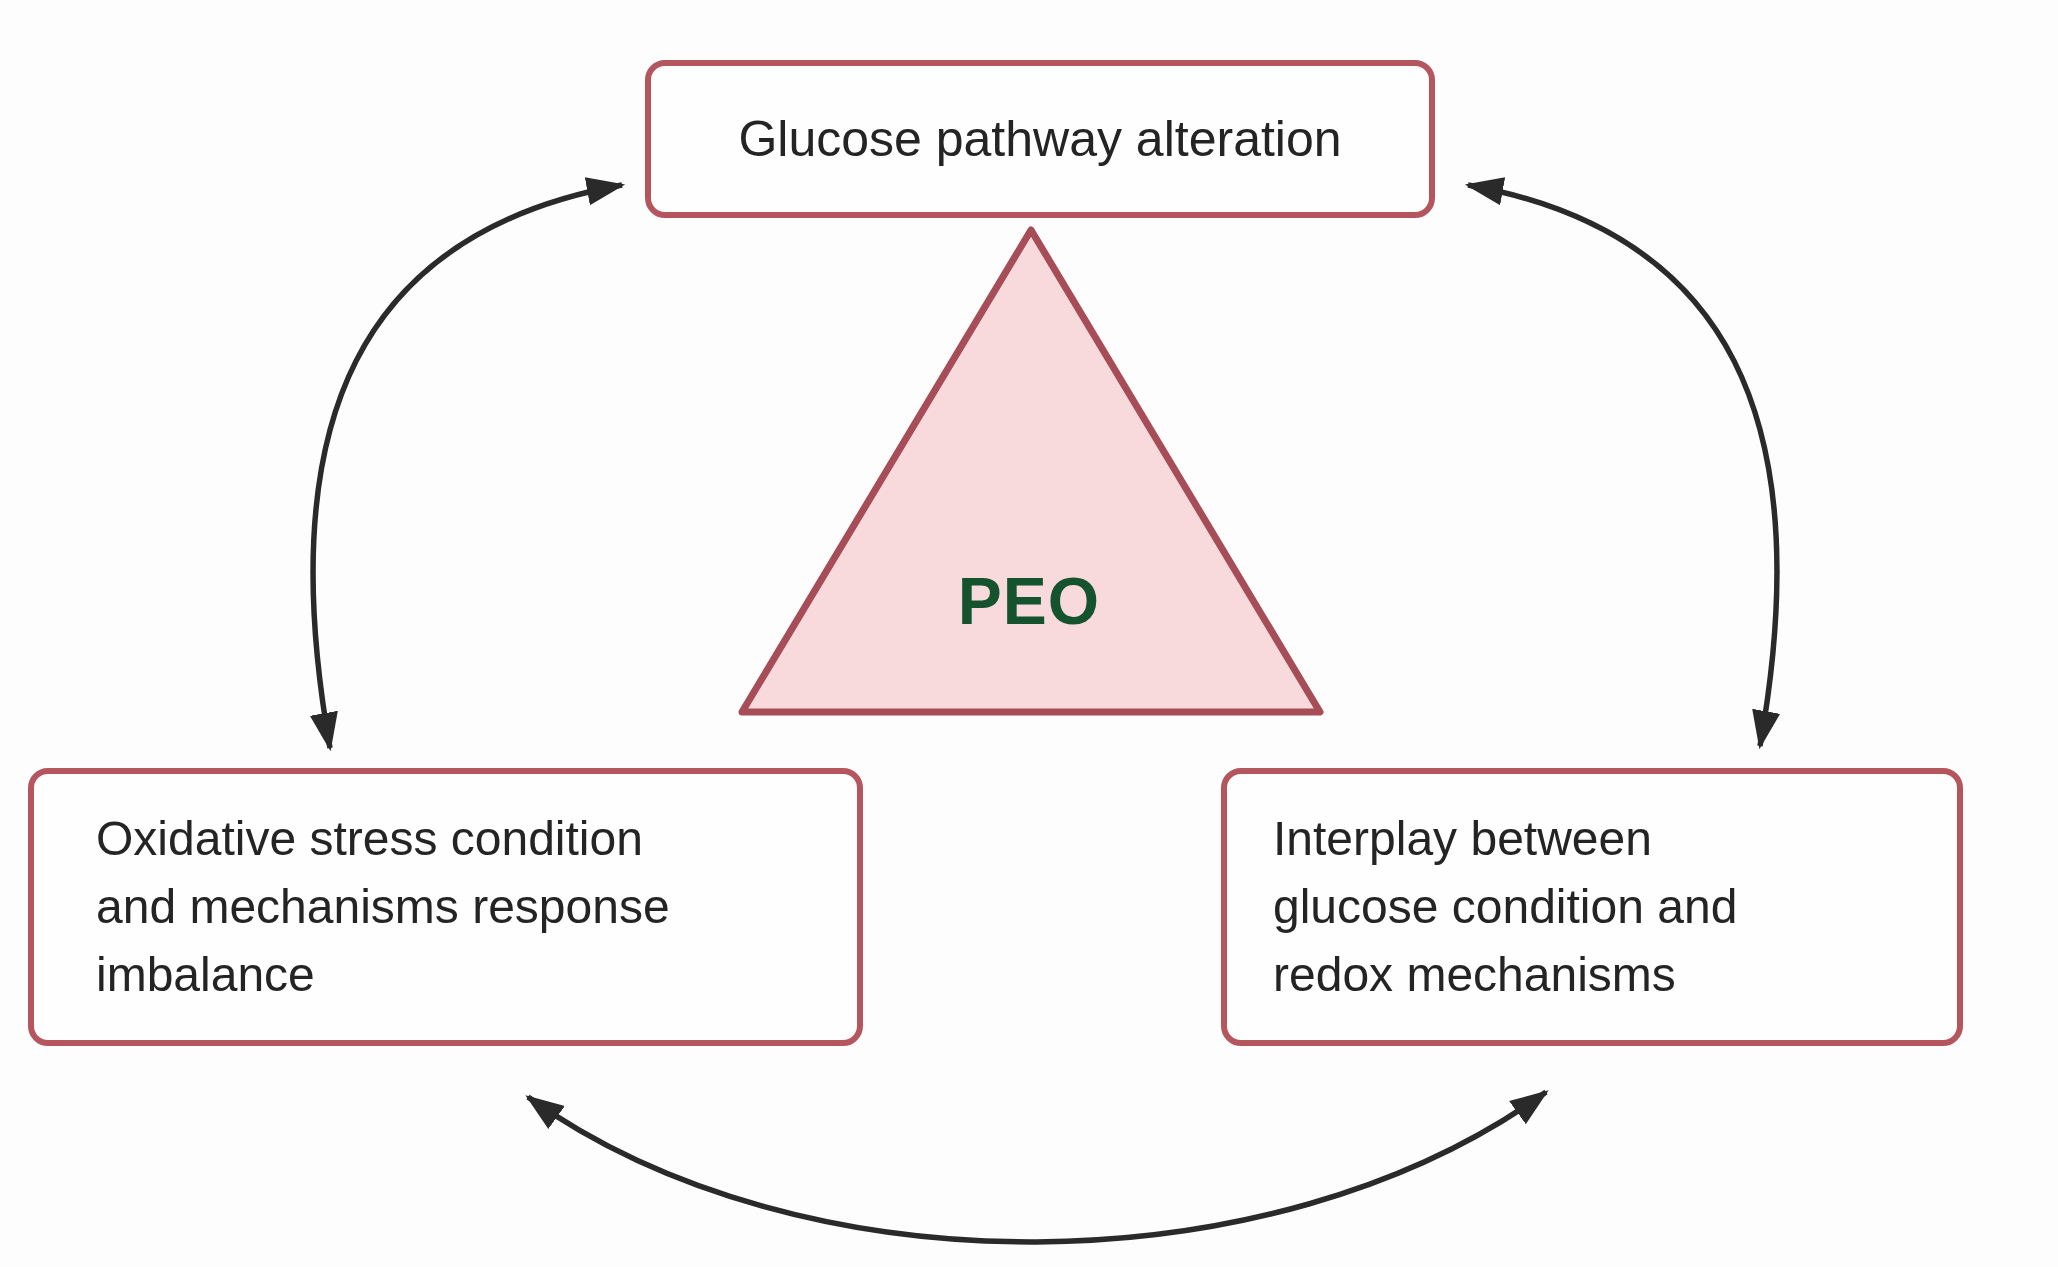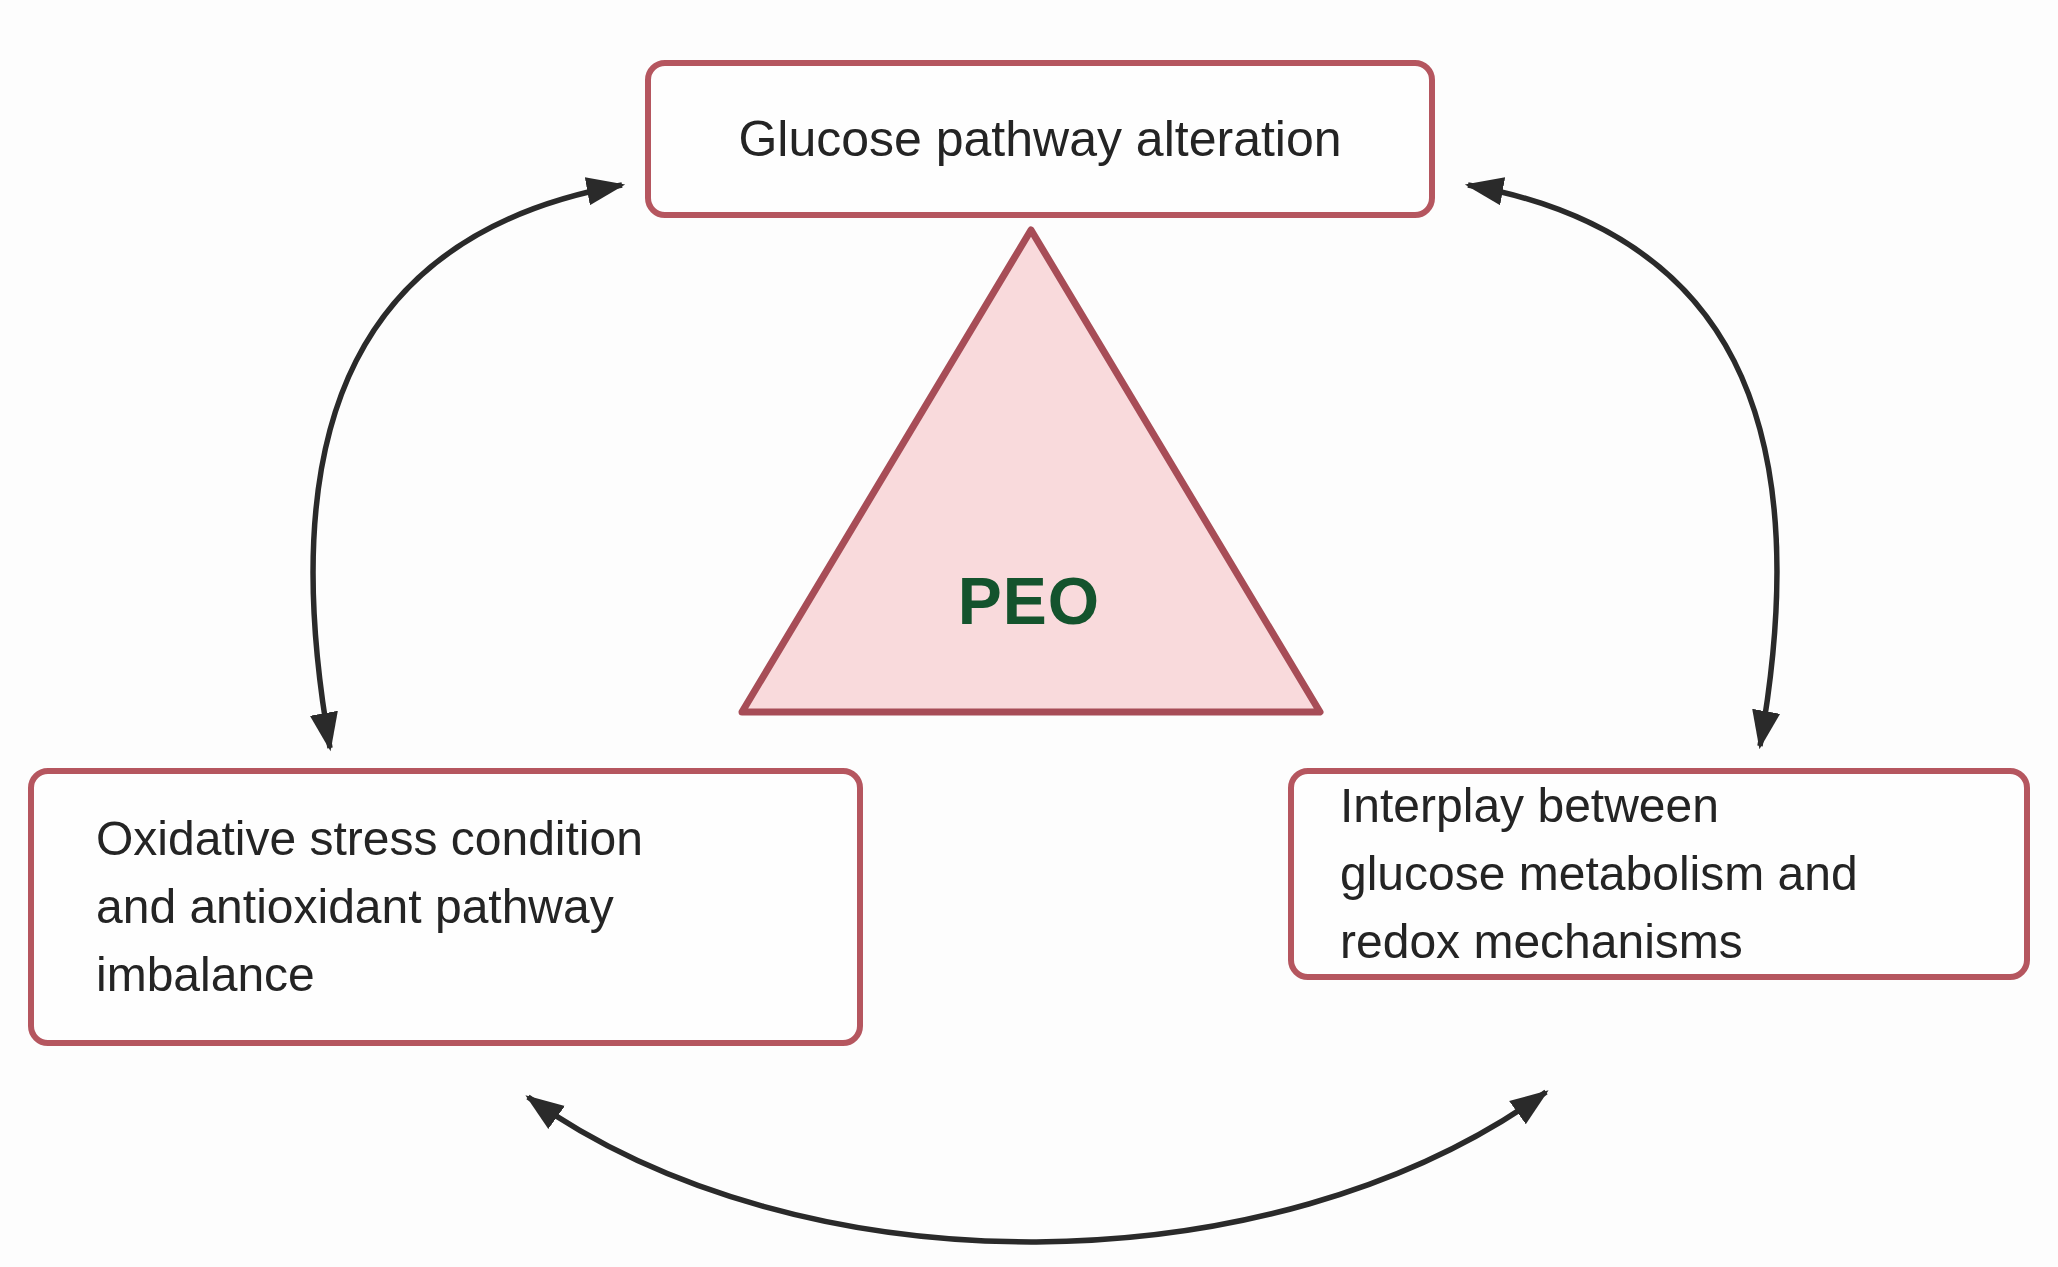--- a/index.html
+++ b/index.html
@@ -47,22 +47,22 @@
   }
   .node-box.left {
     left: 28px; top: 768px;
     width: 835px; height: 278px;
     padding-left: 62px;
     padding-right: 20px;
     font-size: 48px;
     line-height: 68px;
   }
   .node-box.right {
-    left: 1288px; top: 768px;
-    width: 742px; height: 212px;
+    left: 1221px; top: 768px;
+    width: 742px; height: 278px;
     padding-left: 46px;
     padding-right: 20px;
     font-size: 48px;
     line-height: 68px;
   }
   .node-line { display: block; white-space: nowrap; }
   .peo-label {
     position: absolute;
     left: 1029px; top: 601px;
     transform: translate(-50%, -50%);
@@ -92,25 +92,25 @@
 
     <path d="M 528,1097 C 800,1292 1272,1290 1546,1092" style="fill: none; stroke: var(--arrow); stroke-width: 5.5;" marker-start="url(#ah)" marker-end="url(#ah)"></path>
   </svg>
 
   <div class="node-box top">
     <span class="node-line">Glucose pathway alteration</span>
   </div>
 
   <div class="node-box left">
     <span class="node-line">Oxidative stress condition</span>
-    <span class="node-line">and antioxidant pathway</span>
+    <span class="node-line">and mechanisms response</span>
     <span class="node-line">imbalance</span>
   </div>
 
   <div class="node-box right">
     <span class="node-line">Interplay between</span>
-    <span class="node-line">glucose metabolism and</span>
+    <span class="node-line">glucose condition and</span>
     <span class="node-line">redox mechanisms</span>
   </div>
 
   <div class="peo-label">PEO</div>
 
 </div>
 
 </body></html>

